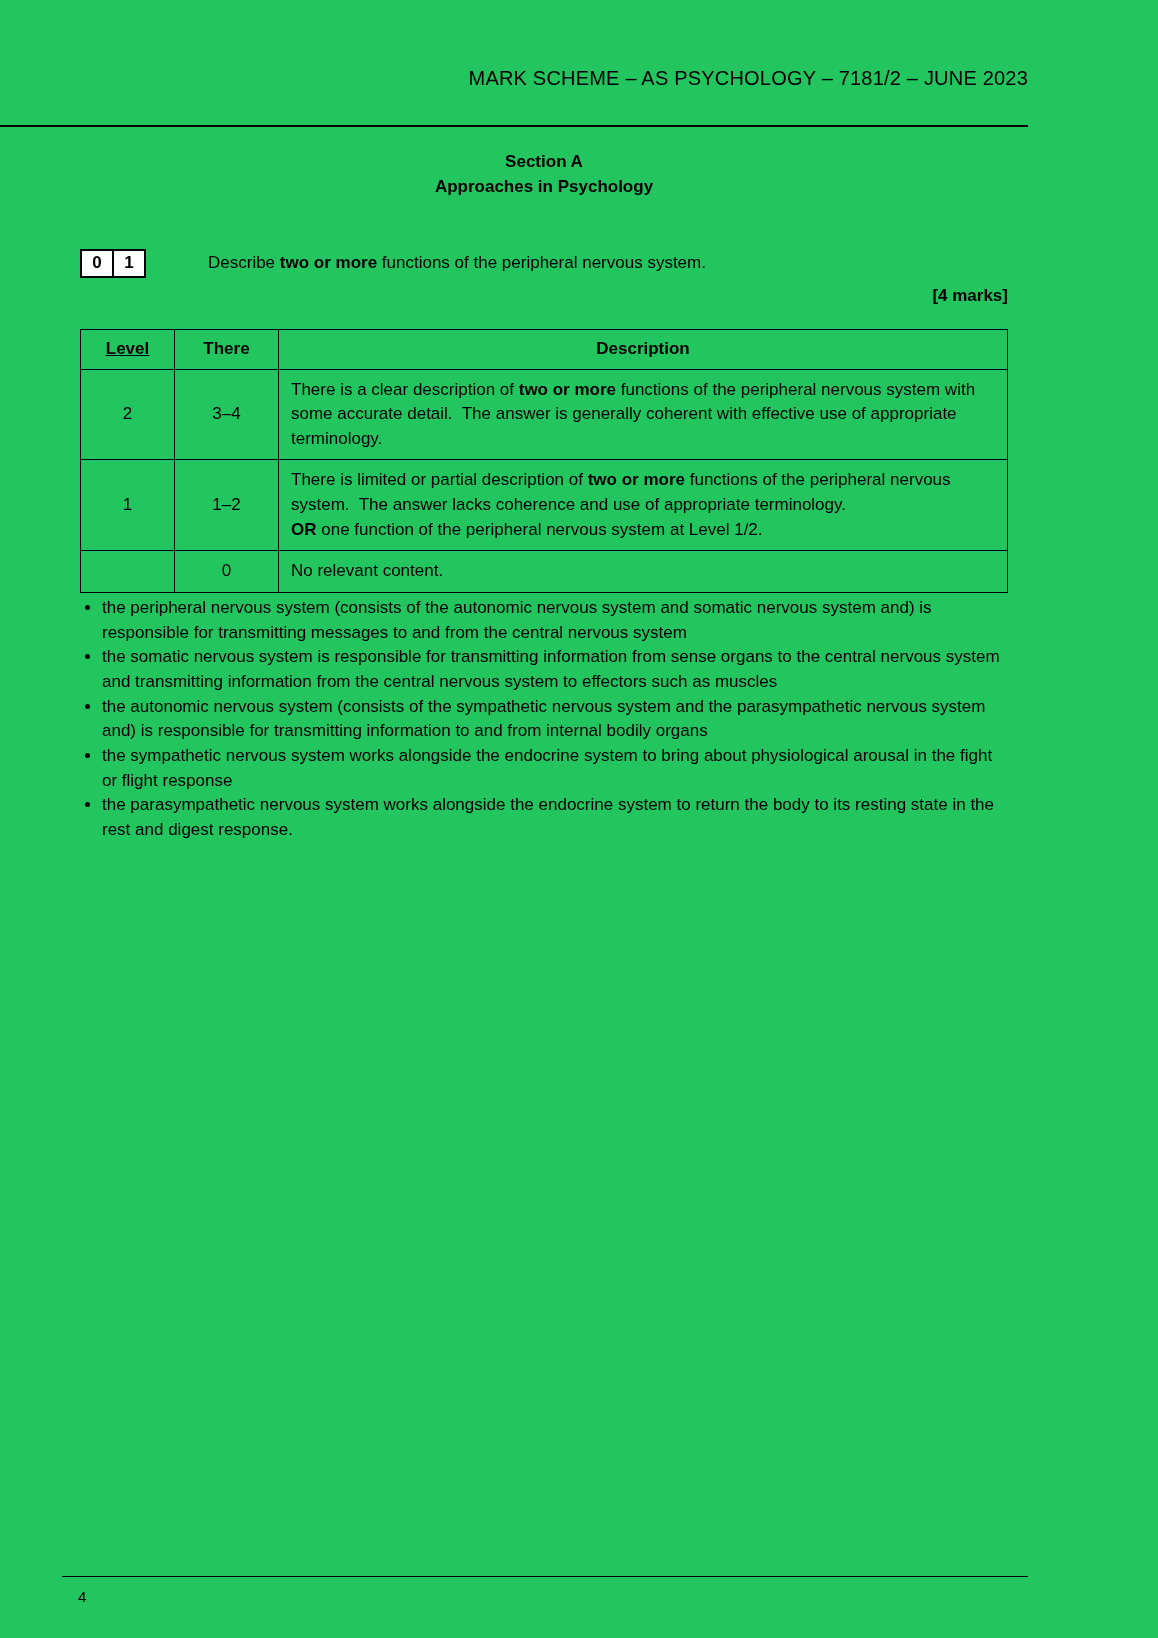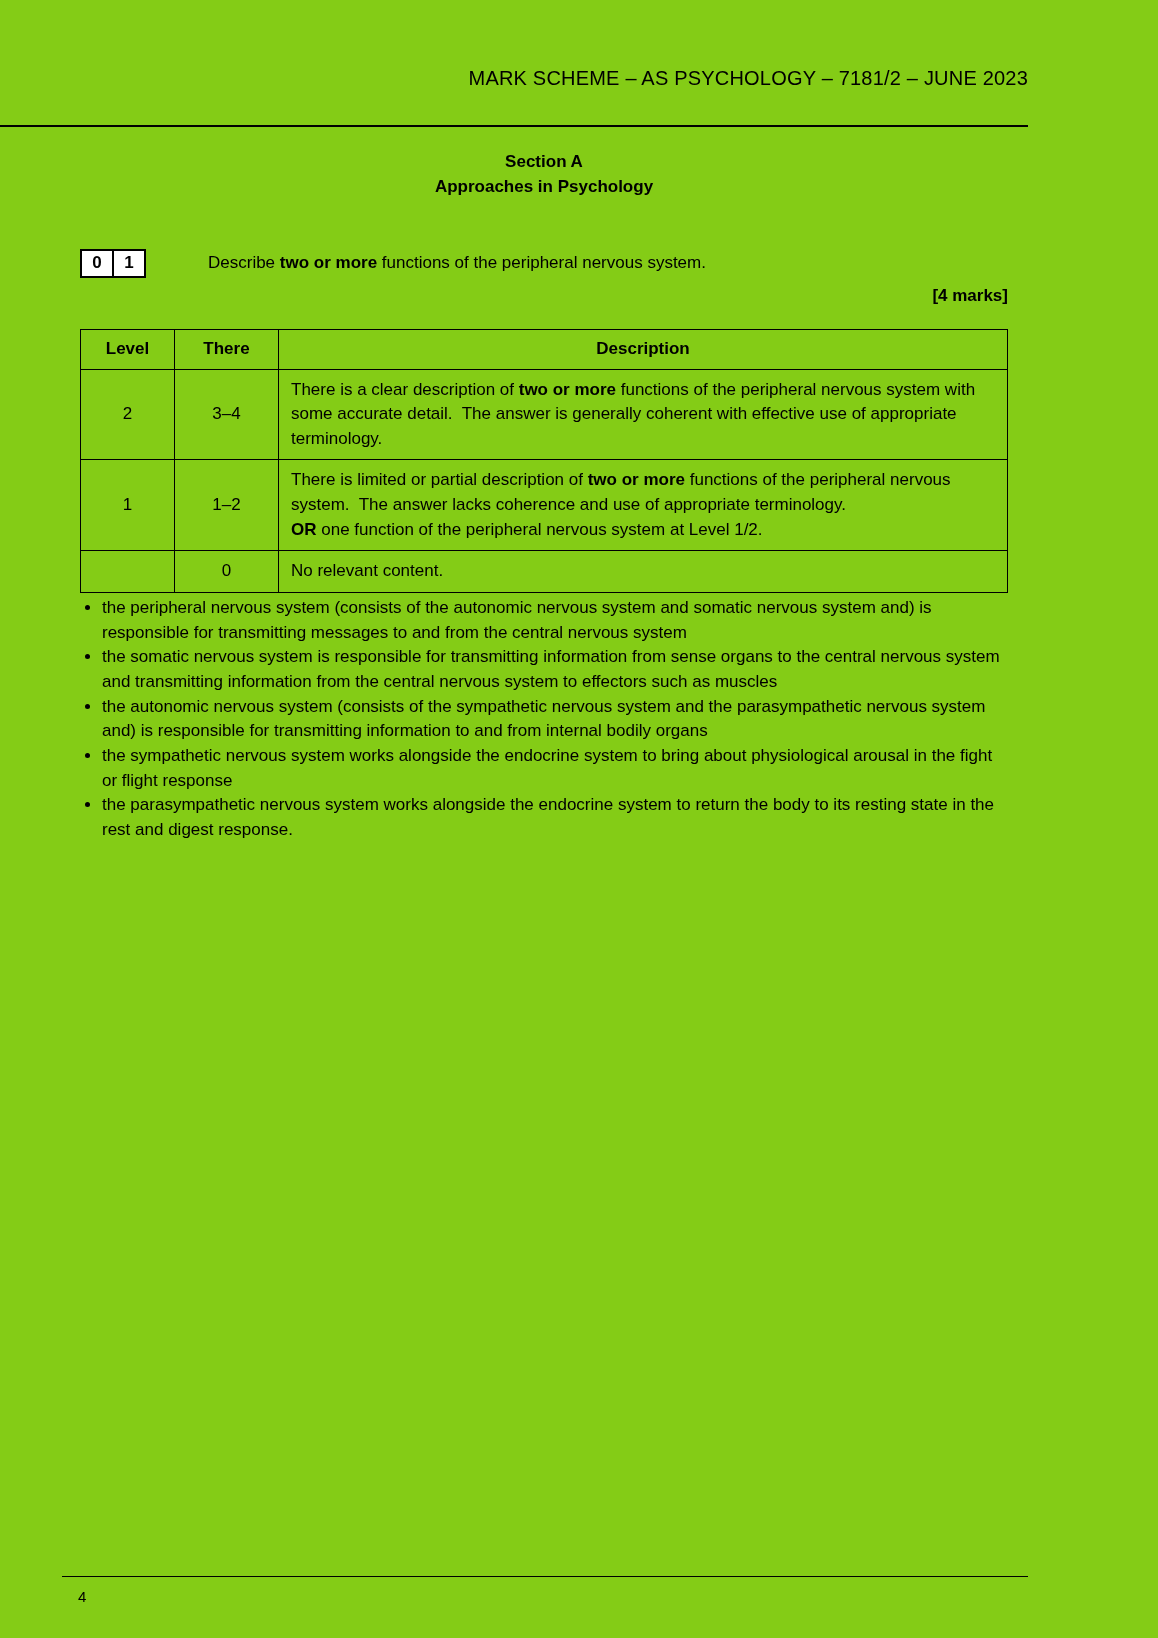--- a/index.html
+++ b/index.html
@@ -1,21 +1,21 @@
 <!DOCTYPE html>
 <html><head>
 <meta charset="utf-8">
 <style>
   html, body { margin: 0; padding: 0; background: #e8e8e8; }
   .page {
     position: relative;
     width: 1158px;
     height: 1638px;
     margin: 0 auto;
-    background: #84cc16;
+    background: #22c55e;
     font-family: "Liberation Sans", sans-serif;
     color: #000;
     font-size: 17px;
     line-height: 1.45;
     overflow: hidden;
   }
   .header-text {
     position: absolute;
     top: 64px;
     right: 130px;
@@ -85,21 +85,21 @@
   }
   table.rubric th, table.rubric td {
     border: 1.5px solid #000;
   }
   table.rubric th {
     font-weight: 700;
     text-align: center;
     padding: 7px 4px;
     font-size: 17px;
   }
-  th.col-level { width: 85px; }
+  th.col-level { width: 85px; text-decoration: underline; }
   th.col-marks { width: 95px; }
   td.cell-center {
     text-align: center;
     vertical-align: middle;
     padding: 6px 4px;
   }
   td.cell-desc {
     vertical-align: middle;
     padding: 8px 12px;
   }

